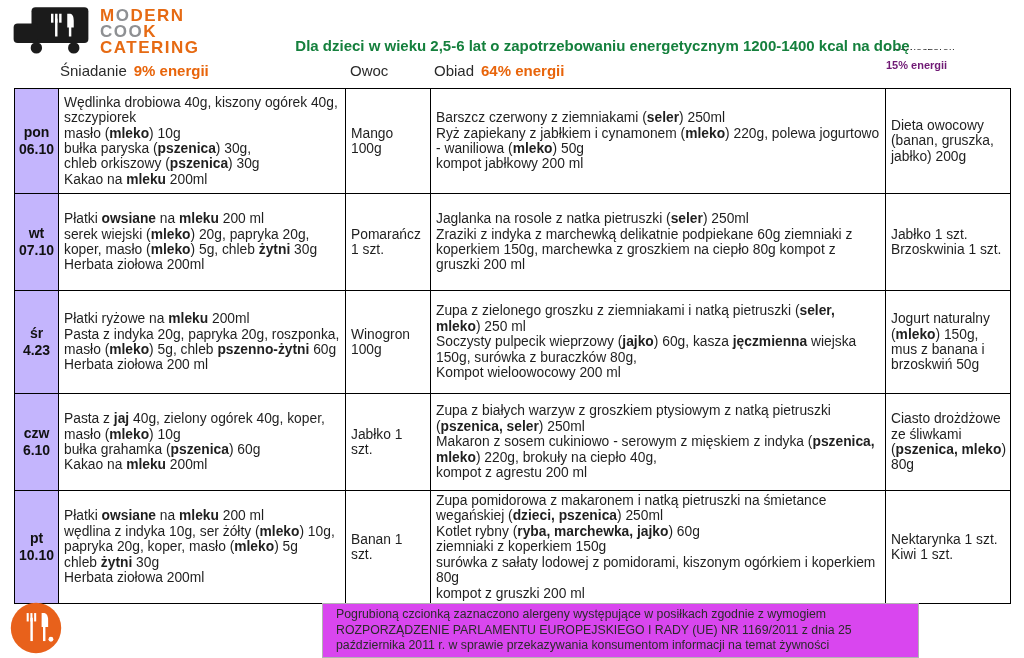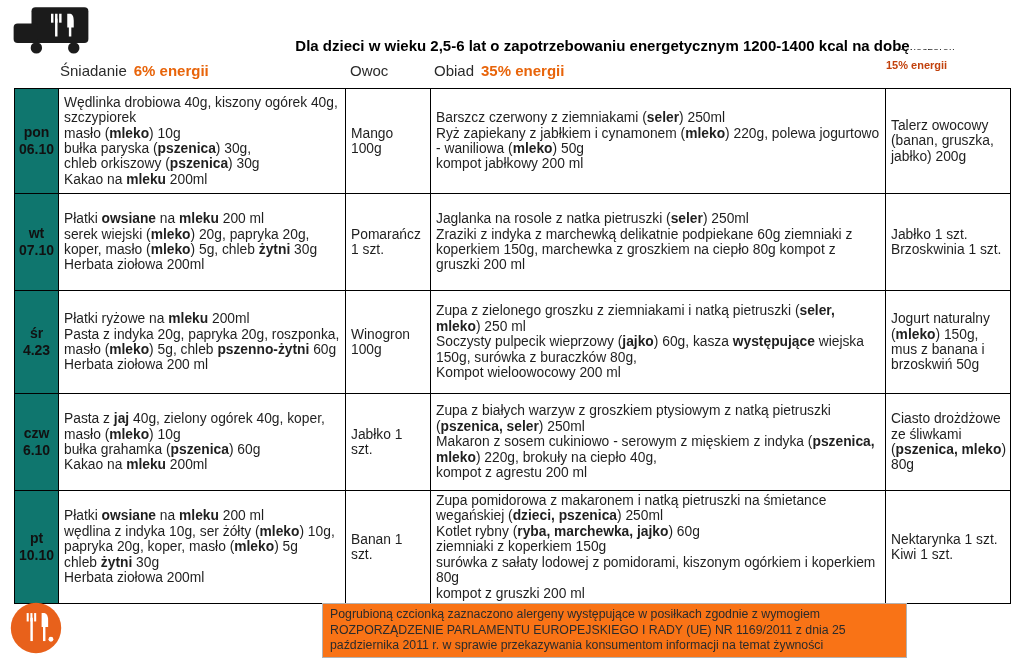--- a/index.html
+++ b/index.html
@@ -7,42 +7,42 @@
         font-family:"Liberation Sans",sans-serif;color:#1f1f1f;}
 
   
   .logo-truck{position:absolute;left:12px;top:5px;}
   .brand{position:absolute;left:100px;top:8px;font-weight:bold;font-size:17px;
          letter-spacing:1.5px;line-height:16px;color:#E66A13;}
   .brand .gray{color:#8E9093;}
   .page-title{position:absolute;left:240px;top:2px;width:600px;text-align:center;
               font-size:28px;font-weight:bold;color:#0d0d0d;}
   .page-subtitle{position:absolute;left:230px;top:37px;width:745px;text-align:center;
-                 font-size:15px;font-weight:bold;color:#000000;}
+                 font-size:15px;font-weight:bold;color:#15803d;}
 
   .colhead{position:absolute;top:62px;font-size:15px;color:#2b2b2b;white-space:nowrap;}
   .colhead .pct{color:#E8640A;font-weight:bold;margin-left:7px;}
   .snack-head{position:absolute;left:886px;top:49px;font-size:11px;color:#2b2b2b;}
   .snack-head .clip{height:9px;overflow:hidden;}
   .snack-head .clip span{display:block;margin-top:-9px;}
-  .snack-head .pct{color:#c2410c;font-weight:bold;margin-top:1px;}
+  .snack-head .pct{color:#701a75;font-weight:bold;margin-top:1px;}
 
   
   table.menu{position:absolute;left:14px;top:88px;border-collapse:collapse;
              table-layout:fixed;width:996px;}
   table.menu td{border:1px solid #000;vertical-align:middle;overflow:hidden;}
-  td.day{background:#0f766e;text-align:center;font-weight:bold;font-size:14px;
+  td.day{background:#c4b5fd;text-align:center;font-weight:bold;font-size:14px;
          line-height:1.2;color:#111;}
   td.meal{font-size:13.8px;line-height:1.12;padding:2px 3px 2px 5px;color:#1f1f1f;}
 
   
   .footer-mark{position:absolute;left:8px;top:600px;}
   .allergen-note{position:absolute;left:322px;top:603px;width:569px;
-                 border:1px solid #b3b3b3;padding:3px 7px;font-size:12.3px;
-                 line-height:1.28;color:#2b2b2b;background:#f97316;}
+                 border:1px solid #b3b3b3;padding:3px 13px;font-size:12.3px;
+                 line-height:1.28;color:#2b2b2b;background:#d946ef;}
 </style>
 </head>
 <body>
 
 <div class="page">
 
   <div class="logo-truck">
     <svg width="78" height="50" viewBox="0 0 96 60" xmlns="http://www.w3.org/2000/svg">
       <rect x="24" y="2" width="70" height="44" rx="5" fill="#1b1b1b"></rect>
       <rect x="2" y="22" width="30" height="24" rx="5" fill="#1b1b1b"></rect>
@@ -50,31 +50,36 @@
       <circle cx="76" cy="52" r="7" fill="#1b1b1b"></circle>
       <rect x="48" y="10" width="3" height="11" fill="#fff"></rect>
       <rect x="53" y="10" width="3" height="11" fill="#fff"></rect>
       <rect x="58" y="10" width="3" height="11" fill="#fff"></rect>
       <rect x="53" y="16" width="3" height="22" fill="#fff"></rect>
       <path d="M68 10 h4 q4 1 4 9 v8 h-8 z" fill="#fff"></path>
       <rect x="70" y="26" width="3" height="12" fill="#fff"></rect>
     </svg>
   </div>
 
+  <div class="brand">
+    <div><span>M</span><span class="gray">O</span><span>DERN</span></div>
+    <div><span class="gray">COO</span><span>K</span></div>
+    <div><span>CATERING</span></div>
+  </div>
 
   <div class="page-subtitle">Dla dzieci w wieku 2,5-6 lat o zapotrzebowaniu energetycznym 1200-1400 kcal na dobę</div>
 
   <div class="colhead" style="left:60px">
-    <span>Śniadanie</span><span class="pct">6% energii</span>
+    <span>Śniadanie</span><span class="pct">9% energii</span>
   </div>
   <div class="colhead" style="left:350px">
     <span>Owoc</span>
   </div>
   <div class="colhead" style="left:434px">
-    <span>Obiad</span><span class="pct">35% energii</span>
+    <span>Obiad</span><span class="pct">64% energii</span>
   </div>
   <div class="snack-head">
     <div class="clip">
         <span>Podwieczorek</span>
       </div>
     <div class="pct">15% energii</div>
   </div>
 
   <table class="menu">
     <colgroup>
@@ -86,40 +91,40 @@
     </colgroup>
     <tbody>
       <tr style="height:105px">
         <td class="day">
             <div>pon</div>
             <div>06.10</div>
           </td>
         <td class="meal">Wędlinka drobiowa 40g, kiszony ogórek 40g, szczypiorek<br>masło (<b>mleko</b>) 10g<br>bułka paryska (<b>pszenica</b>) 30g,<br>chleb orkiszowy (<b>pszenica</b>) 30g<br>Kakao na <b>mleku</b> 200ml</td>
         <td class="meal">Mango 100g</td>
         <td class="meal">Barszcz czerwony z ziemniakami (<b>seler</b>) 250ml<br>Ryż zapiekany z jabłkiem i cynamonem (<b>mleko</b>) 220g, polewa jogurtowo - waniliowa (<b>mleko</b>) 50g<br>kompot jabłkowy 200 ml</td>
-        <td class="meal">Talerz owocowy (banan, gruszka, jabłko) 200g</td>
+        <td class="meal">Dieta owocowy (banan, gruszka, jabłko) 200g</td>
       </tr>
       <tr style="height:97px">
         <td class="day">
             <div>wt</div>
             <div>07.10</div>
           </td>
         <td class="meal">Płatki <b>owsiane</b> na <b>mleku</b> 200 ml<br>serek wiejski (<b>mleko</b>) 20g, papryka 20g, koper, masło (<b>mleko</b>) 5g, chleb <b>żytni</b> 30g<br>Herbata ziołowa 200ml</td>
         <td class="meal">Pomarańcz 1 szt.</td>
         <td class="meal">Jaglanka na rosole z natka pietruszki (<b>seler</b>) 250ml<br>Zraziki z indyka z marchewką delikatnie podpiekane 60g ziemniaki z koperkiem 150g, marchewka z groszkiem na ciepło 80g kompot z gruszki 200 ml</td>
         <td class="meal">Jabłko 1 szt.<br>Brzoskwinia 1 szt.</td>
       </tr>
       <tr style="height:103px">
         <td class="day">
             <div>śr</div>
             <div>4.23</div>
           </td>
         <td class="meal">Płatki ryżowe na <b>mleku</b> 200ml<br>Pasta z indyka 20g, papryka 20g, roszponka, masło (<b>mleko</b>) 5g, chleb <b>pszenno-żytni</b> 60g<br>Herbata ziołowa 200 ml</td>
         <td class="meal">Winogron 100g</td>
-        <td class="meal">Zupa z zielonego groszku z ziemniakami i natką pietruszki (<b>seler, mleko</b>) 250 ml<br>Soczysty pulpecik wieprzowy (<b>jajko</b>) 60g, kasza <b>występujące</b> wiejska 150g, surówka z buraczków 80g,<br>Kompot wieloowocowy 200 ml</td>
+        <td class="meal">Zupa z zielonego groszku z ziemniakami i natką pietruszki (<b>seler, mleko</b>) 250 ml<br>Soczysty pulpecik wieprzowy (<b>jajko</b>) 60g, kasza <b>jęczmienna</b> wiejska 150g, surówka z buraczków 80g,<br>Kompot wieloowocowy 200 ml</td>
         <td class="meal">Jogurt naturalny (<b>mleko</b>) 150g, mus z banana i brzoskwiń 50g</td>
       </tr>
       <tr style="height:97px">
         <td class="day">
             <div>czw</div>
             <div>6.10</div>
           </td>
         <td class="meal">Pasta z <b>jaj</b> 40g, zielony ogórek 40g, koper, masło (<b>mleko</b>) 10g<br>bułka grahamka (<b>pszenica</b>) 60g<br>Kakao na <b>mleku</b> 200ml</td>
         <td class="meal">Jabłko 1 szt.</td>
         <td class="meal">Zupa z białych warzyw z groszkiem ptysiowym z natką pietruszki (<b>pszenica, seler</b>) 250ml<br>Makaron z sosem cukiniowo - serowym z mięskiem z indyka (<b>pszenica, mleko</b>) 220g, brokuły na ciepło 40g,<br>kompot z agrestu 200 ml</td>

